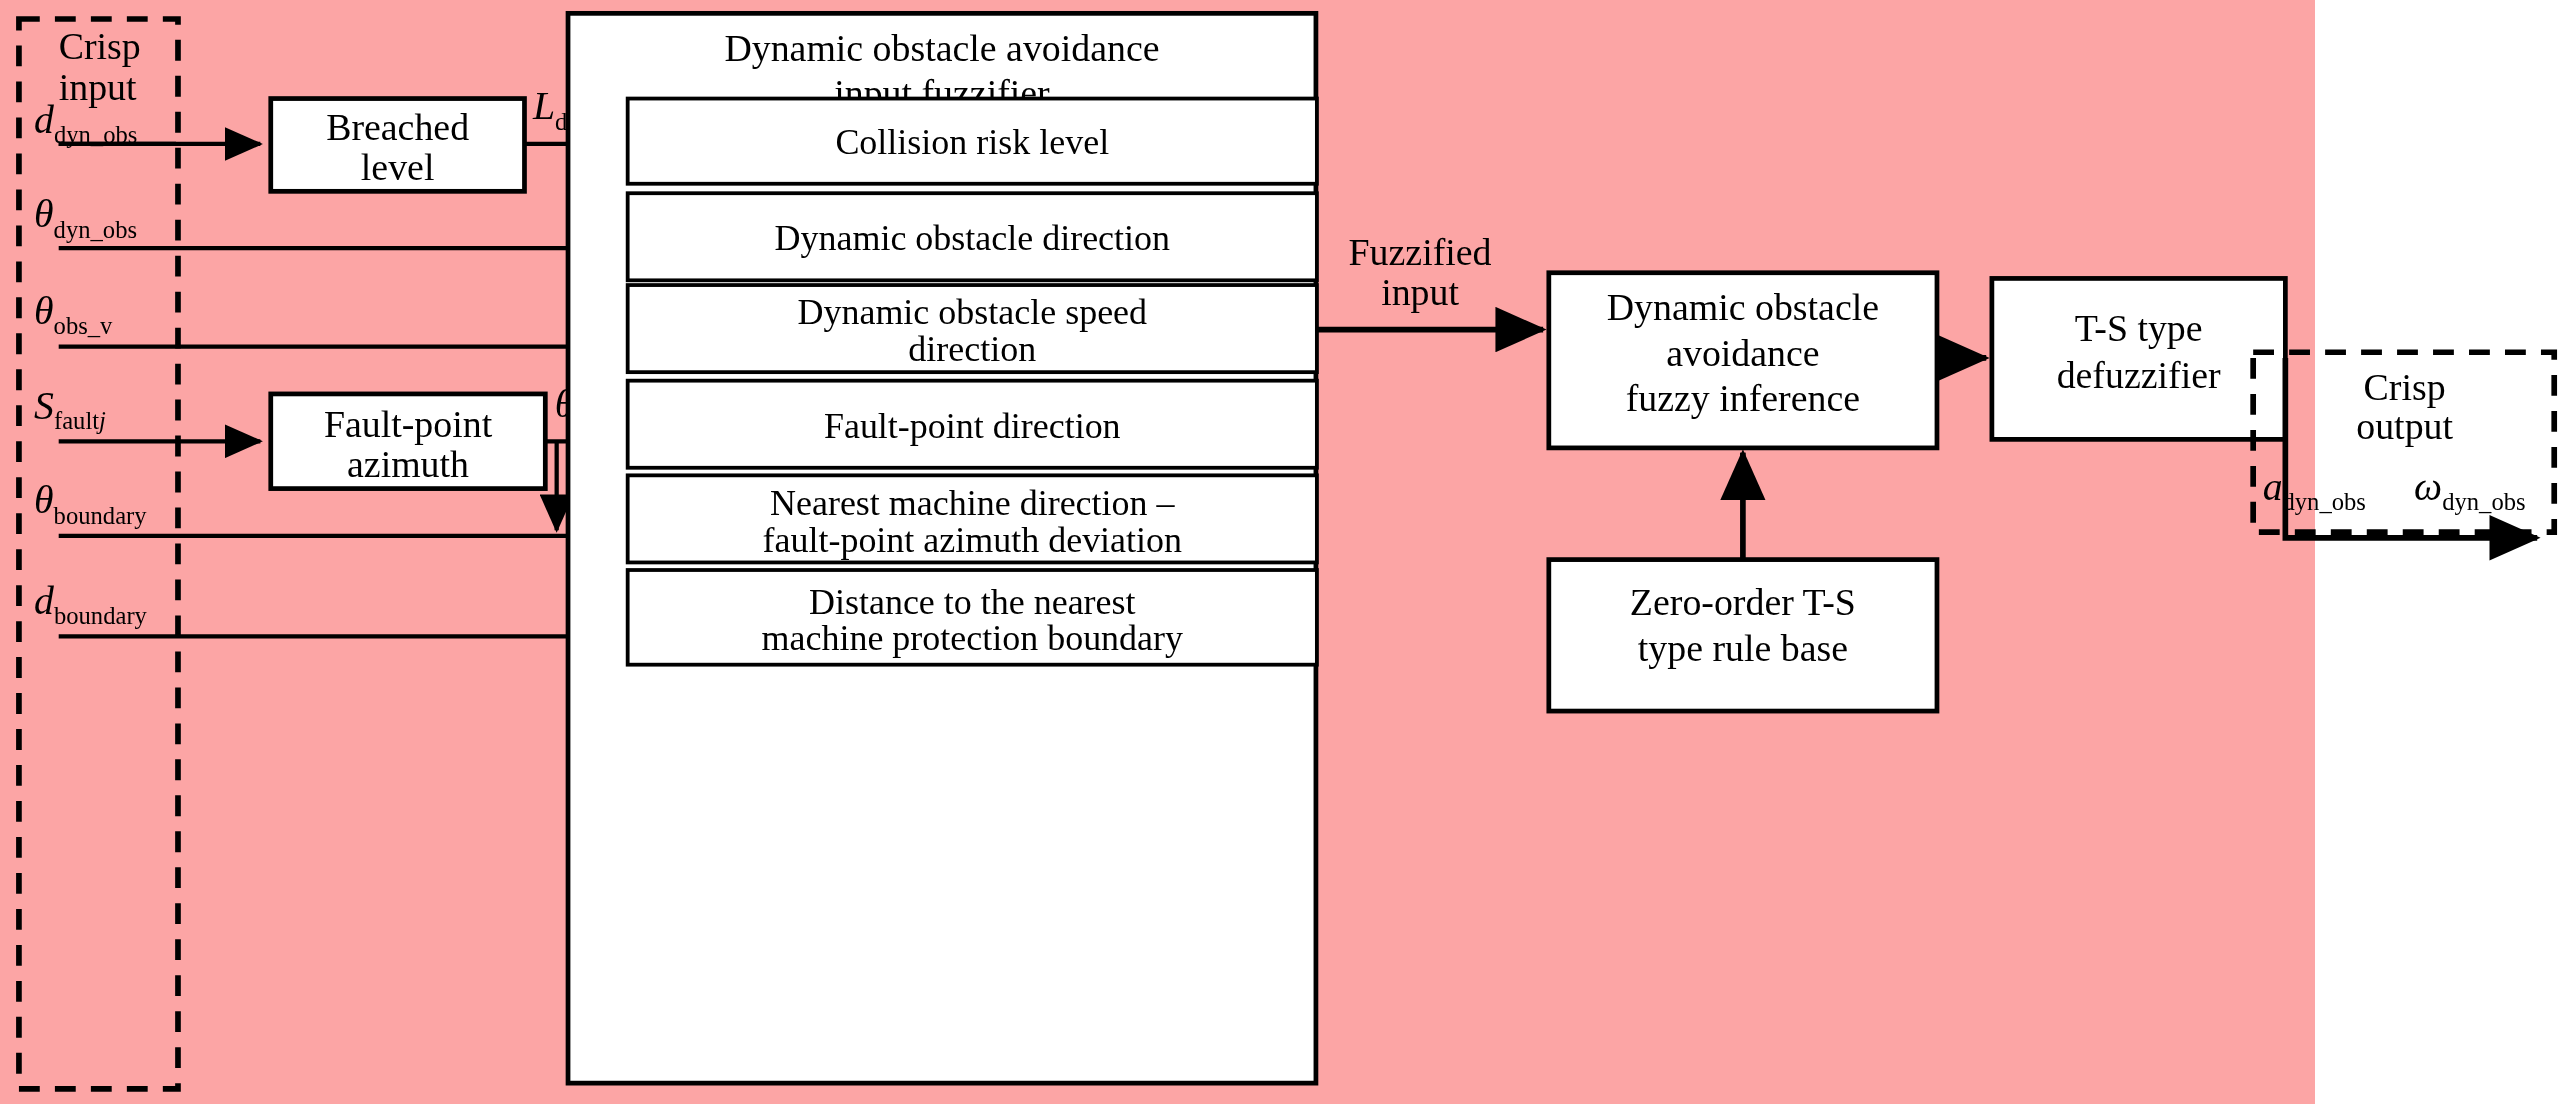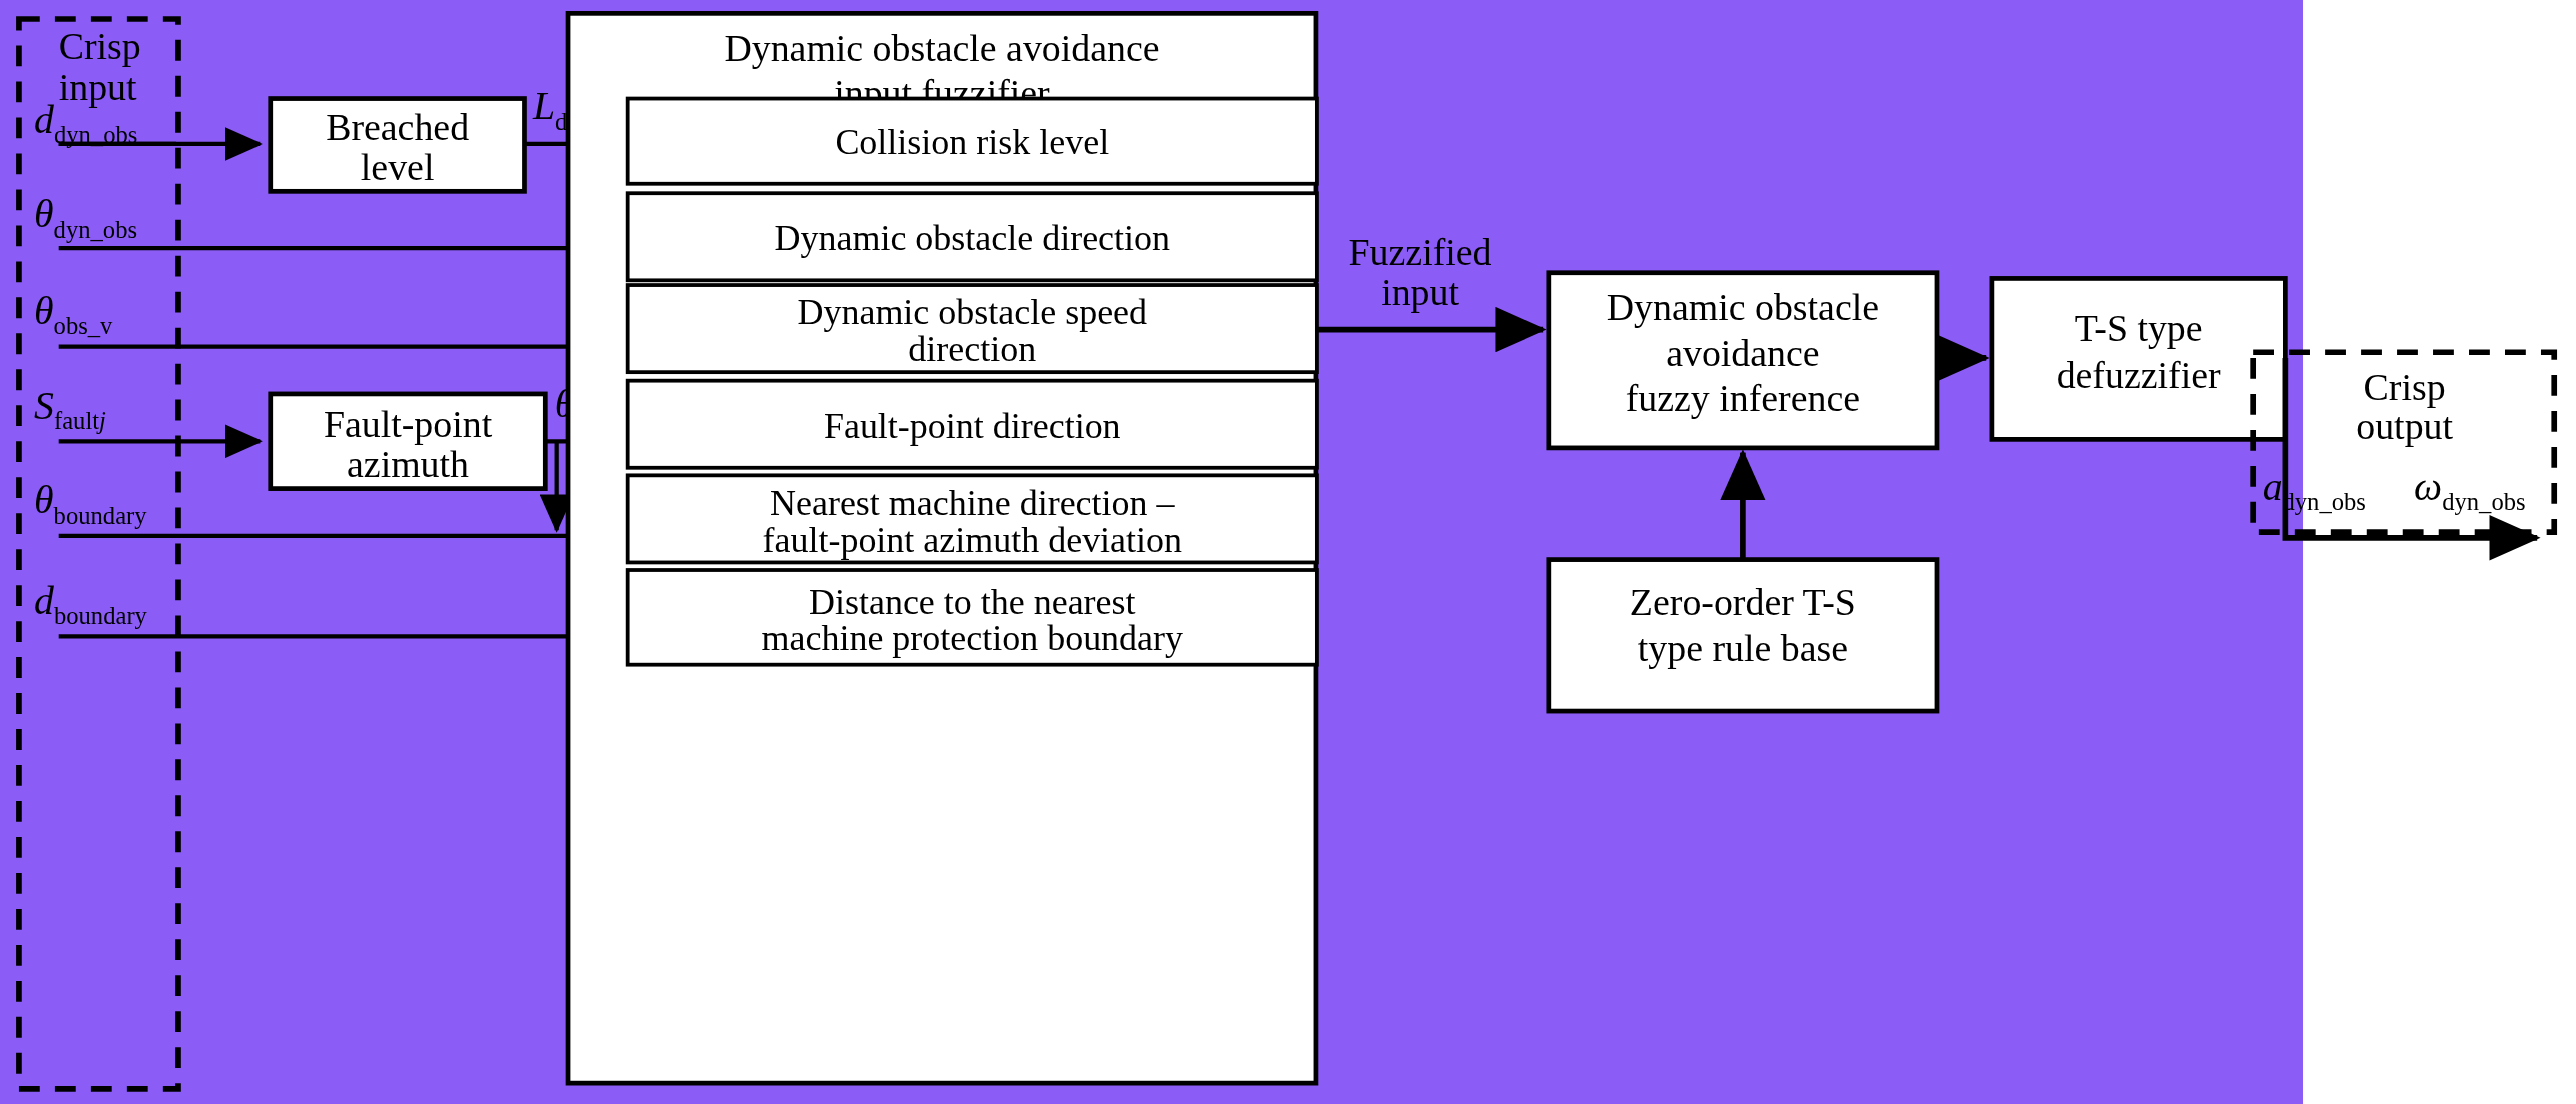--- a/index.html
+++ b/index.html
@@ -1,18 +1,18 @@
 <!DOCTYPE html>
 <html style="font-size:15px"><head>
 <meta charset="utf-8">
 <style>
   html,body{margin:0;padding:0;background:#ffffff;}
   body{width:2576px;height:1105px;overflow:hidden;
        font-family:"Liberation Serif","DejaVu Serif",serif;}
-  #stage{position:relative;width:2303px;height:1105px;background:#8b5cf6;}
+  #stage{position:relative;width:2303px;height:1105px;background:#fca5a5;padding-left:12px;}
   svg{position:absolute;left:0;top:0;}
   .bx{fill:#ffffff;stroke:#000000;stroke-width:5;}
   .bx-thin{fill:#ffffff;stroke:#000000;stroke-width:4;}
   .dash{fill:none;stroke:#000000;stroke-width:6;stroke-dasharray:22 16;}
   .ln{stroke:#000000;stroke-width:4.5;fill:none;}
   .ln2{stroke:#000000;stroke-width:6;fill:none;}
   text{fill:#000;font-family:"Liberation Serif","DejaVu Serif",serif;}
   .t{font-size:40px;text-anchor:middle;}
   .t-sm{font-size:38px;text-anchor:middle;}
   .lbl{font-size:42px;font-style:italic;text-anchor:start;}

